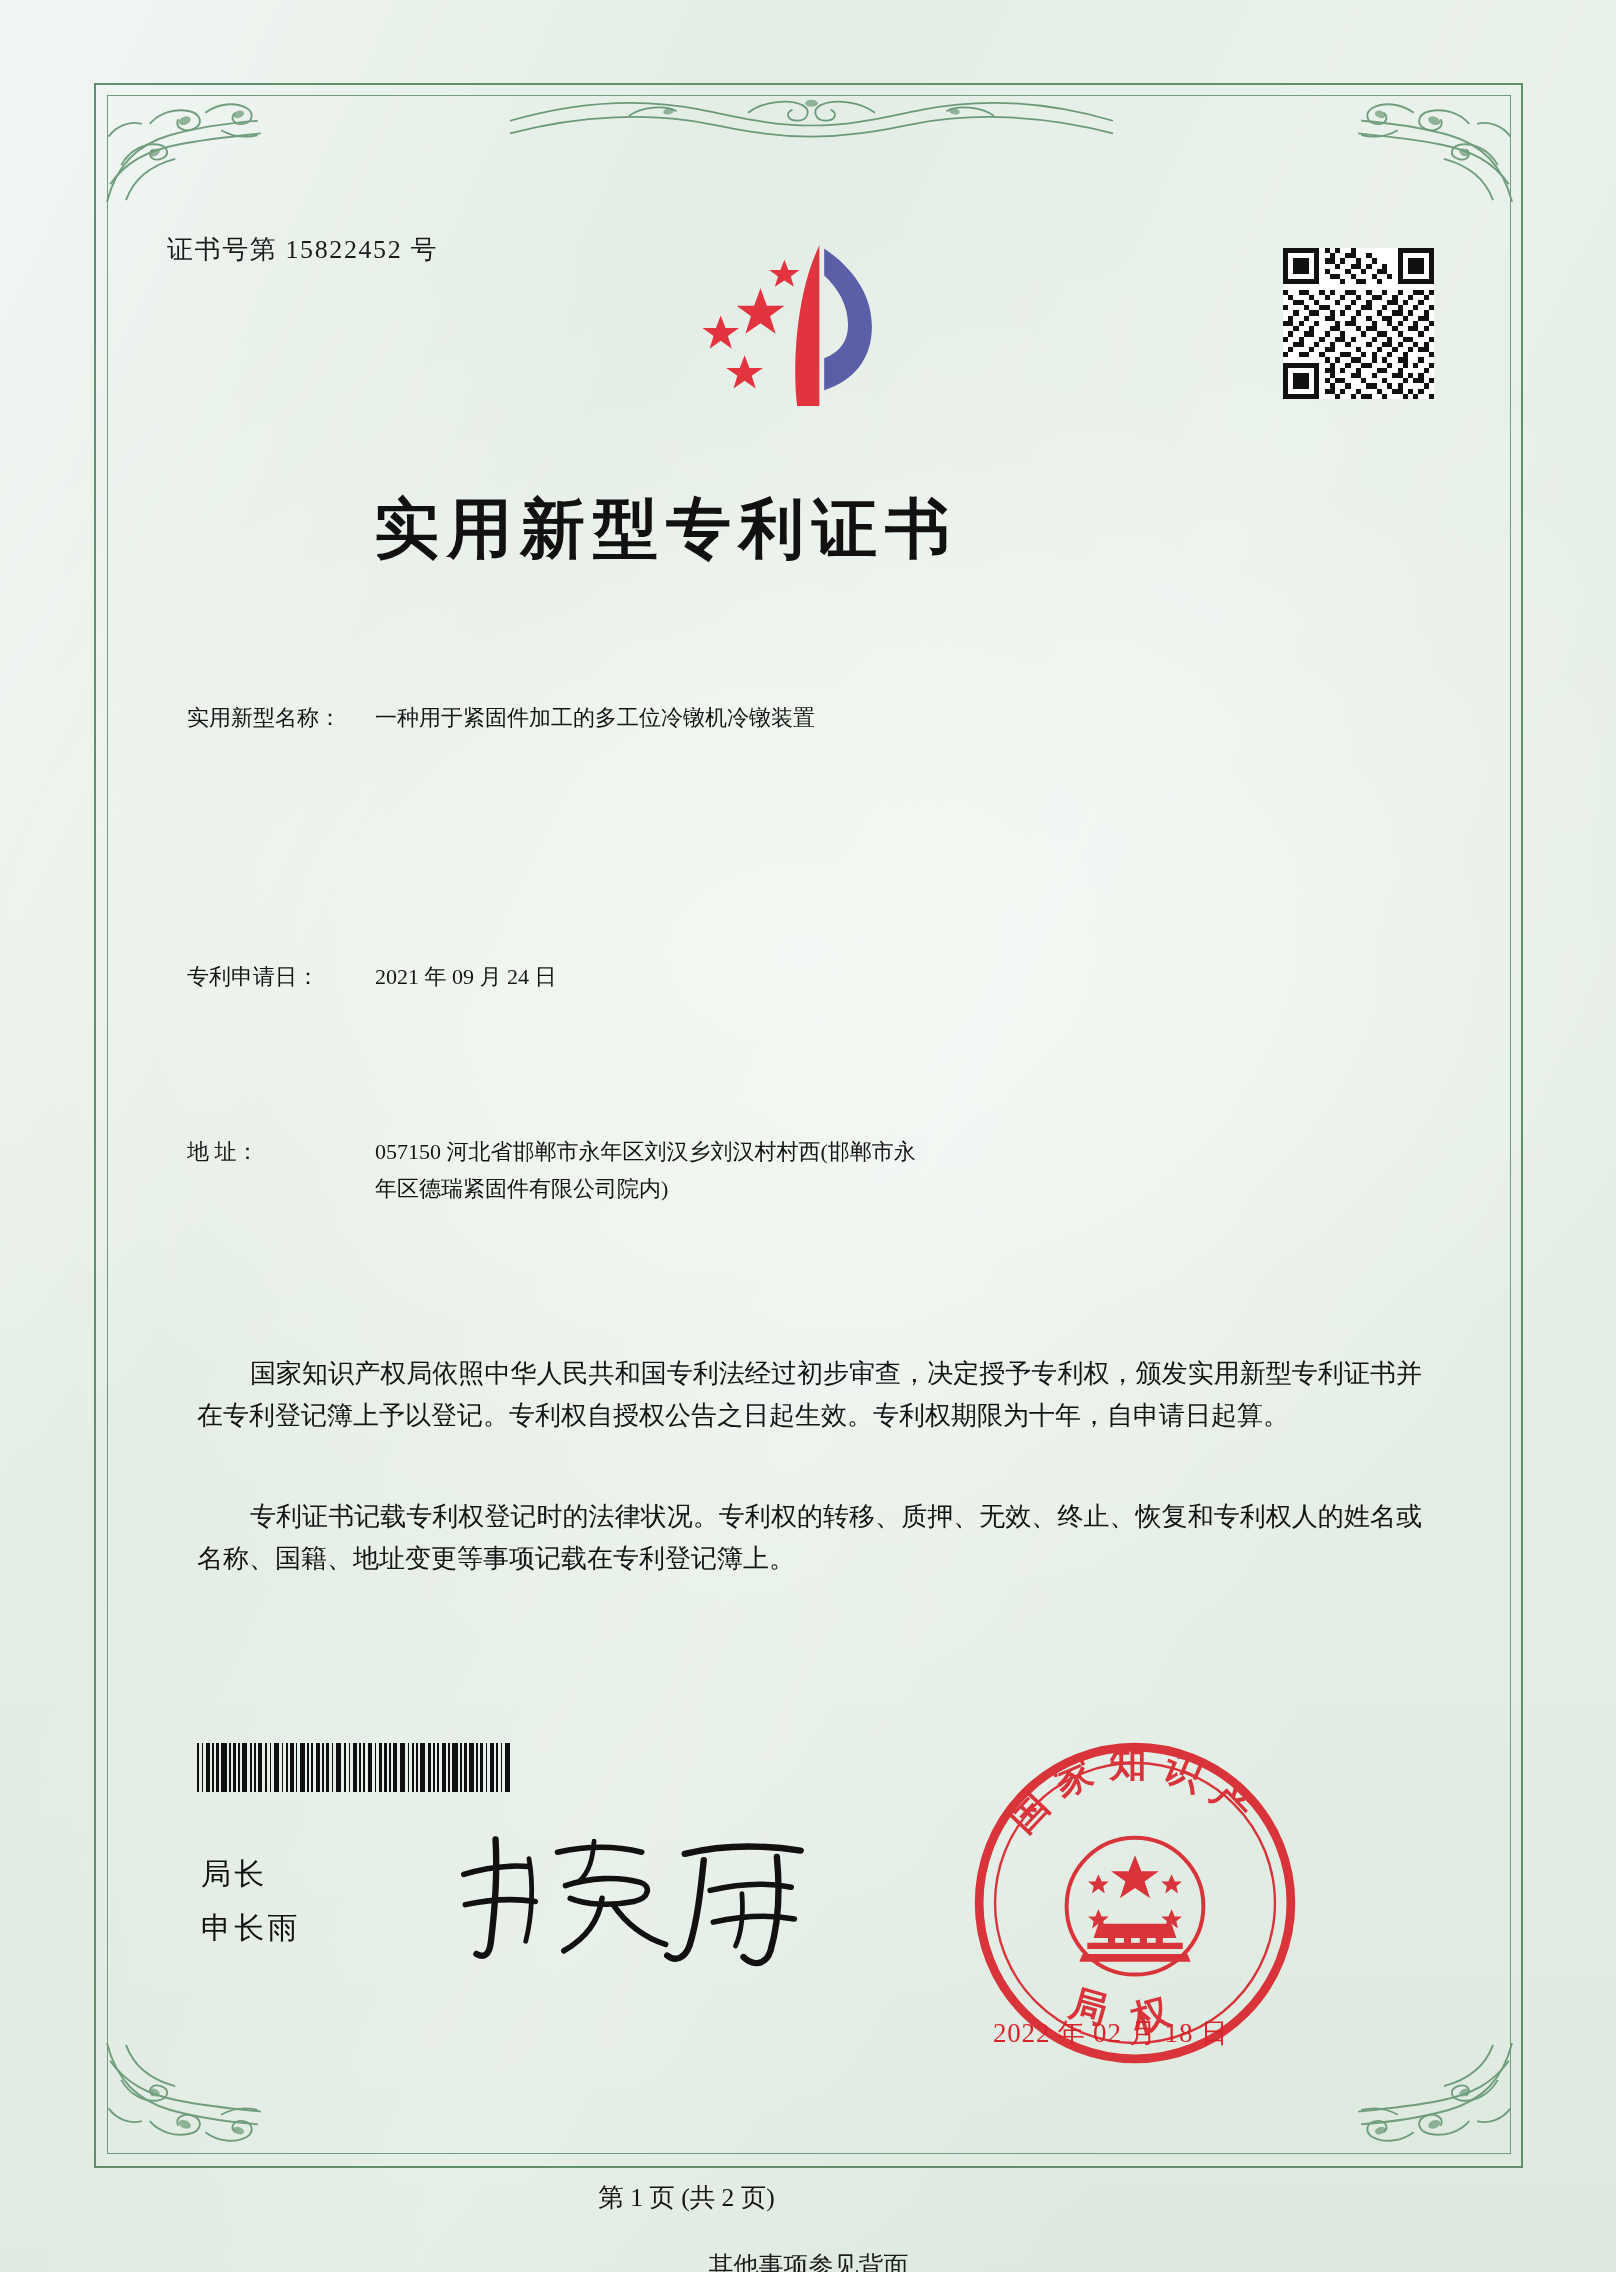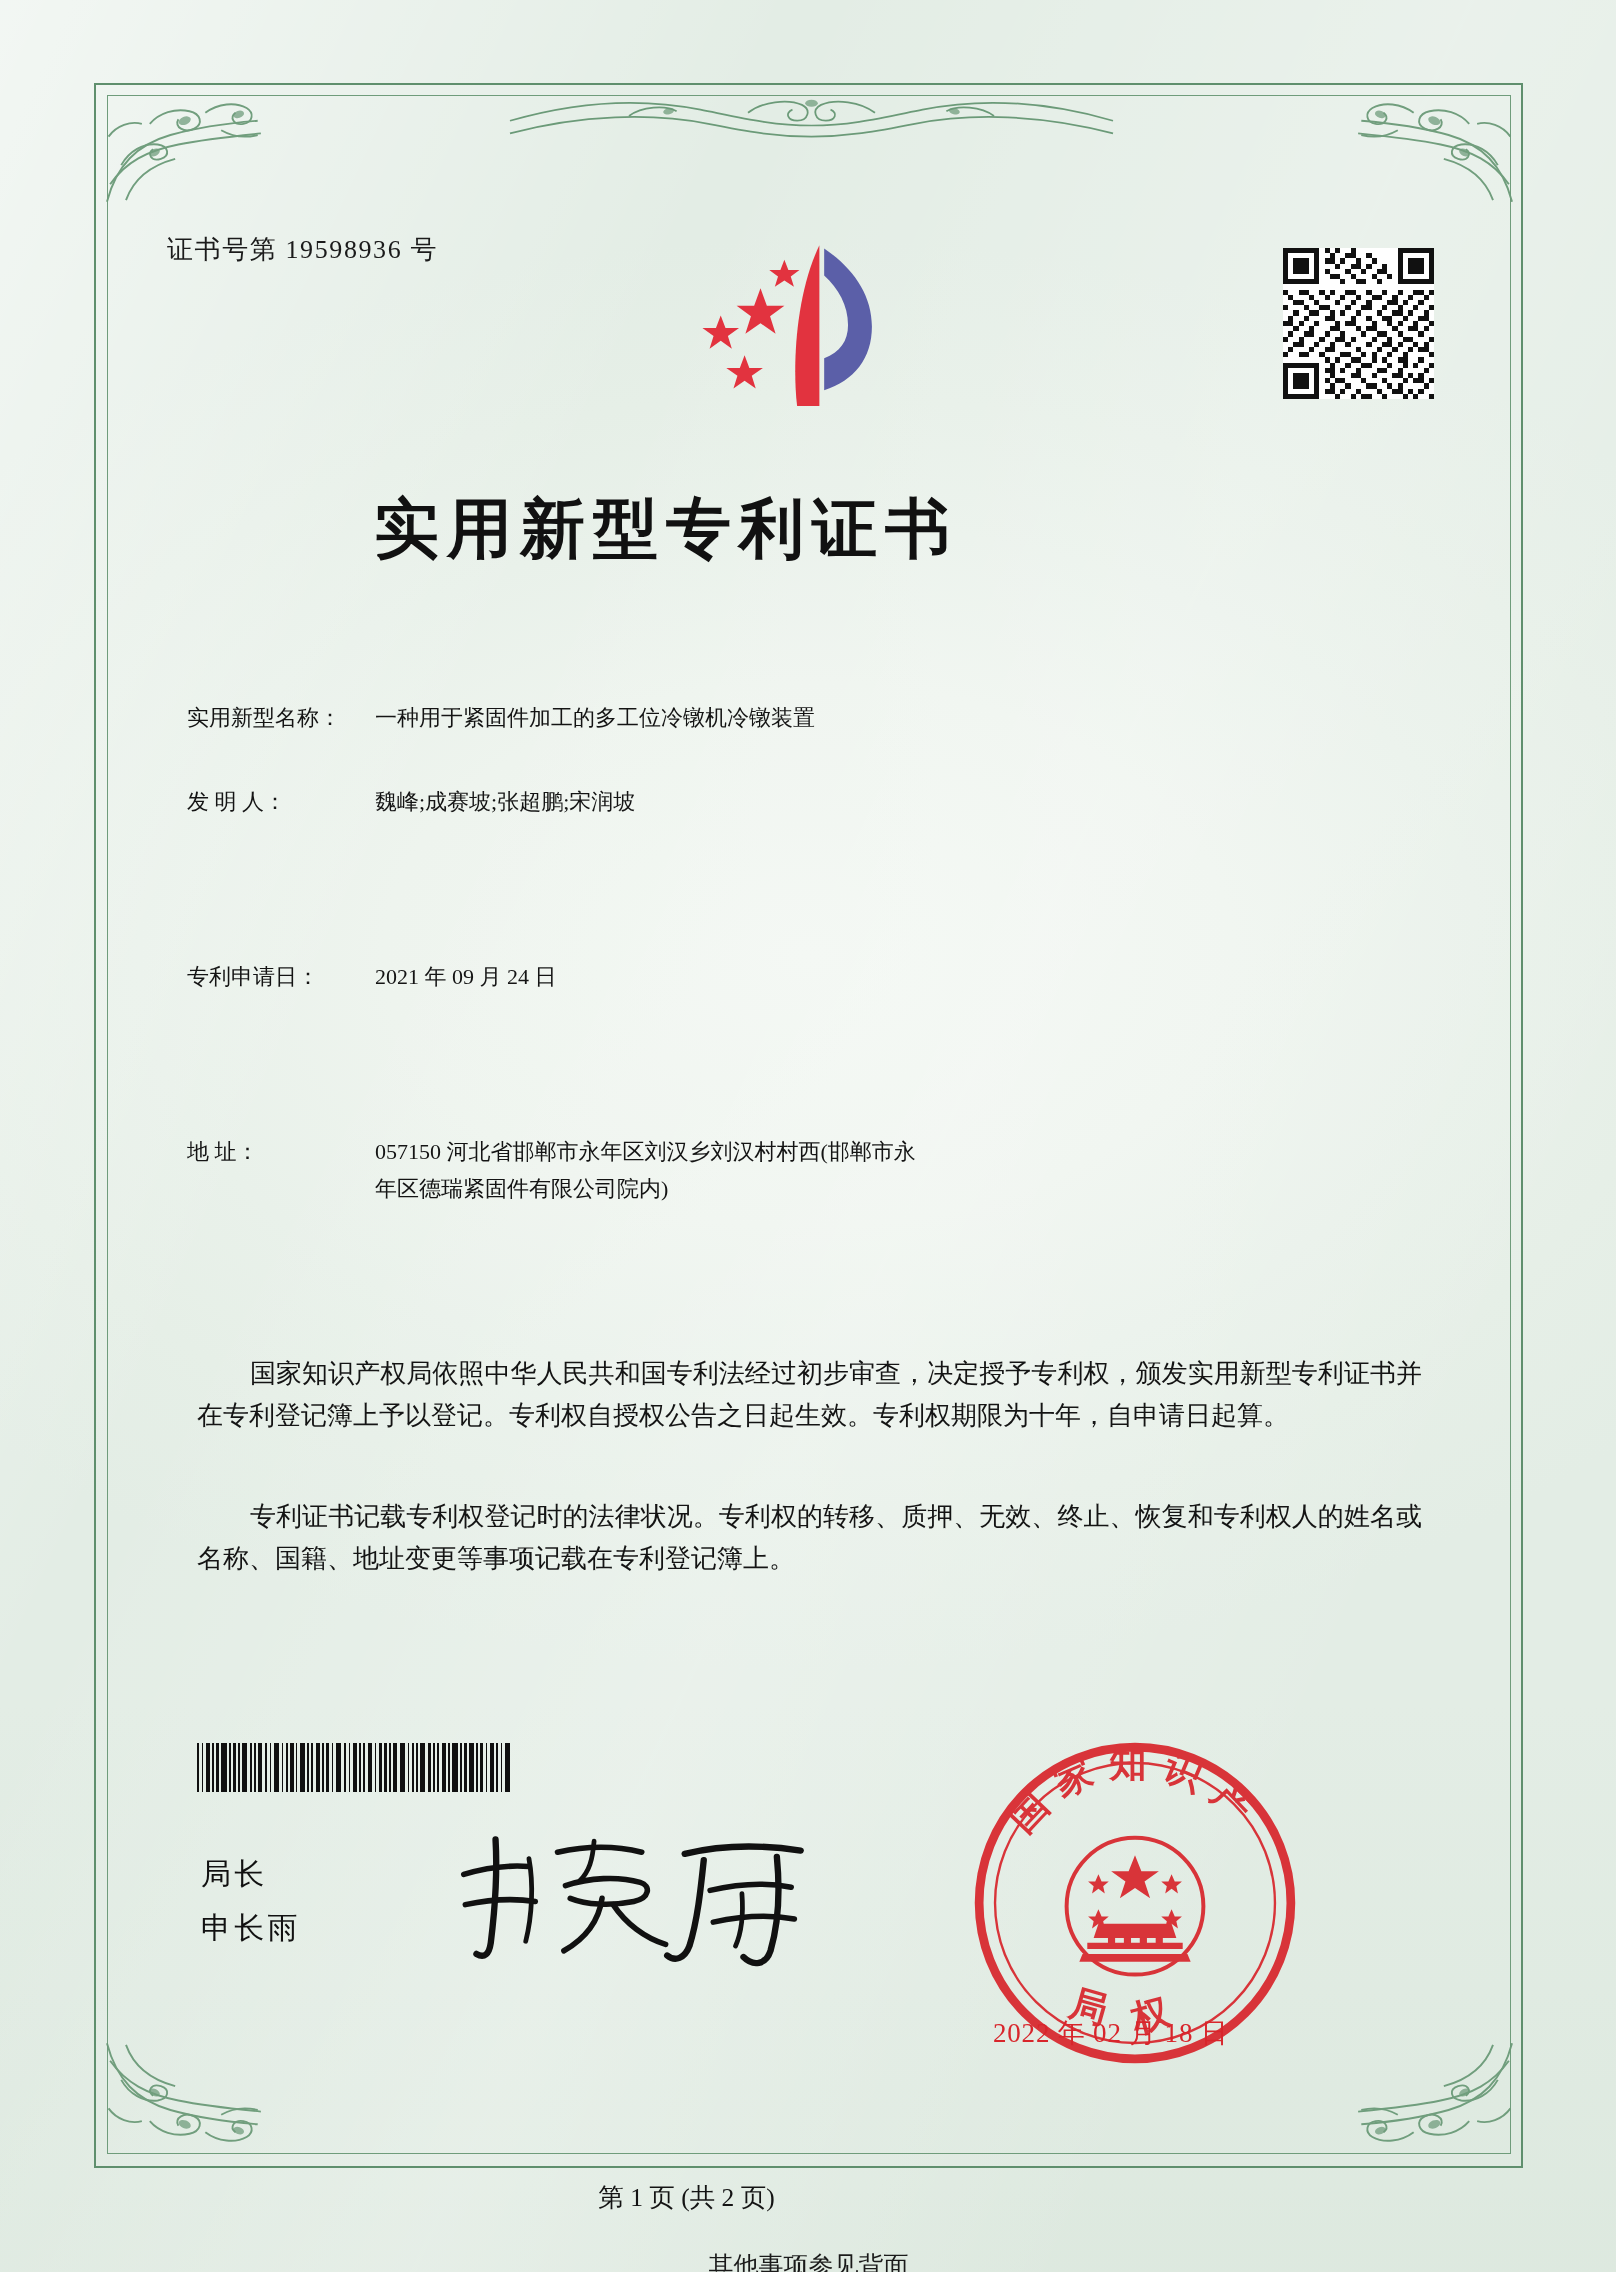--- a/index.html
+++ b/index.html
@@ -310,21 +310,21 @@
       <path d="M150 34 C 166 22, 196 20, 210 28"></path>
       <path d="M610 34 C 594 22, 564 20, 550 28"></path>
     </g>
     <g fill="#6b9a78" opacity="0.7">
       <ellipse cx="200" cy="28" rx="7" ry="4" transform="rotate(-14 200 28)"></ellipse>
       <ellipse cx="560" cy="28" rx="7" ry="4" transform="rotate(14 560 28)"></ellipse>
       <ellipse cx="380" cy="18" rx="8" ry="4.5"></ellipse>
     </g>
   </svg>
 
-  <div id="cert-number">证书号第 19598936 号</div>
+  <div id="cert-number">证书号第 15822452 号</div>
 
   <svg id="logo" viewBox="0 0 290 235">
     <g>
       <path d="M176 12 C 212 36, 236 70, 236 110 C 236 150, 214 178, 176 190 L 176 150 C 196 142, 206 128, 206 108 C 206 84, 194 62, 176 46 Z" fill="#5b5fa8"></path>
       <path d="M170 8 L 170 210 L 142 210 C 136 160, 140 70, 170 8 Z" fill="#e2333f"></path>
       <path d="M170 8 C 150 62, 140 140, 142 210 L 116 210 C 124 130, 142 58, 170 8 Z" fill="#5b5fa8" opacity="0"></path>
       <g fill="#e2333f">
         <polygon points="96,62 104,84 126,84 108,97 115,119 96,106 77,119 84,97 66,84 88,84"></polygon>
         <polygon points="46,96 52,112 69,112 55,122 60,138 46,128 32,138 37,122 23,112 40,112"></polygon>
         <polygon points="76,146 82,162 99,162 85,172 90,188 76,178 62,188 67,172 53,162 70,162"></polygon>
@@ -545,23 +545,20 @@
         <rect x="28" y="28" width="1" height="1"></rect>
     </g>
   </svg>
 
   <div id="doc-title">实用新型专利证书</div>
 
   <div class="field-row" id="row-name">
     <span class="field-label lbl-w-6">实用新型名称：</span><span class="field-value">一种用于紧固件加工的多工位冷镦机冷镦装置</span>
   </div>
 
-  <div class="field-row" id="row-inventor">
-    <span class="field-label lbl-w-5">发  明  人：</span><span class="field-value">魏峰;成赛坡;张超鹏;宋润坡</span>
-  </div>
 
 
   <div class="field-row" id="row-appdate">
     <span class="field-label lbl-w-5">专利申请日：</span><span class="field-value">2021 年 09 月 24 日</span>
   </div>
 
 
   <div class="field-row" id="row-address">
     <span class="field-label lbl-w-5">地      址：</span><span class="field-value">057150 河北省邯郸市永年区刘汉乡刘汉村村西(邯郸市永</span>
     <span class="addr-cont">年区德瑞紧固件有限公司院内)</span>

